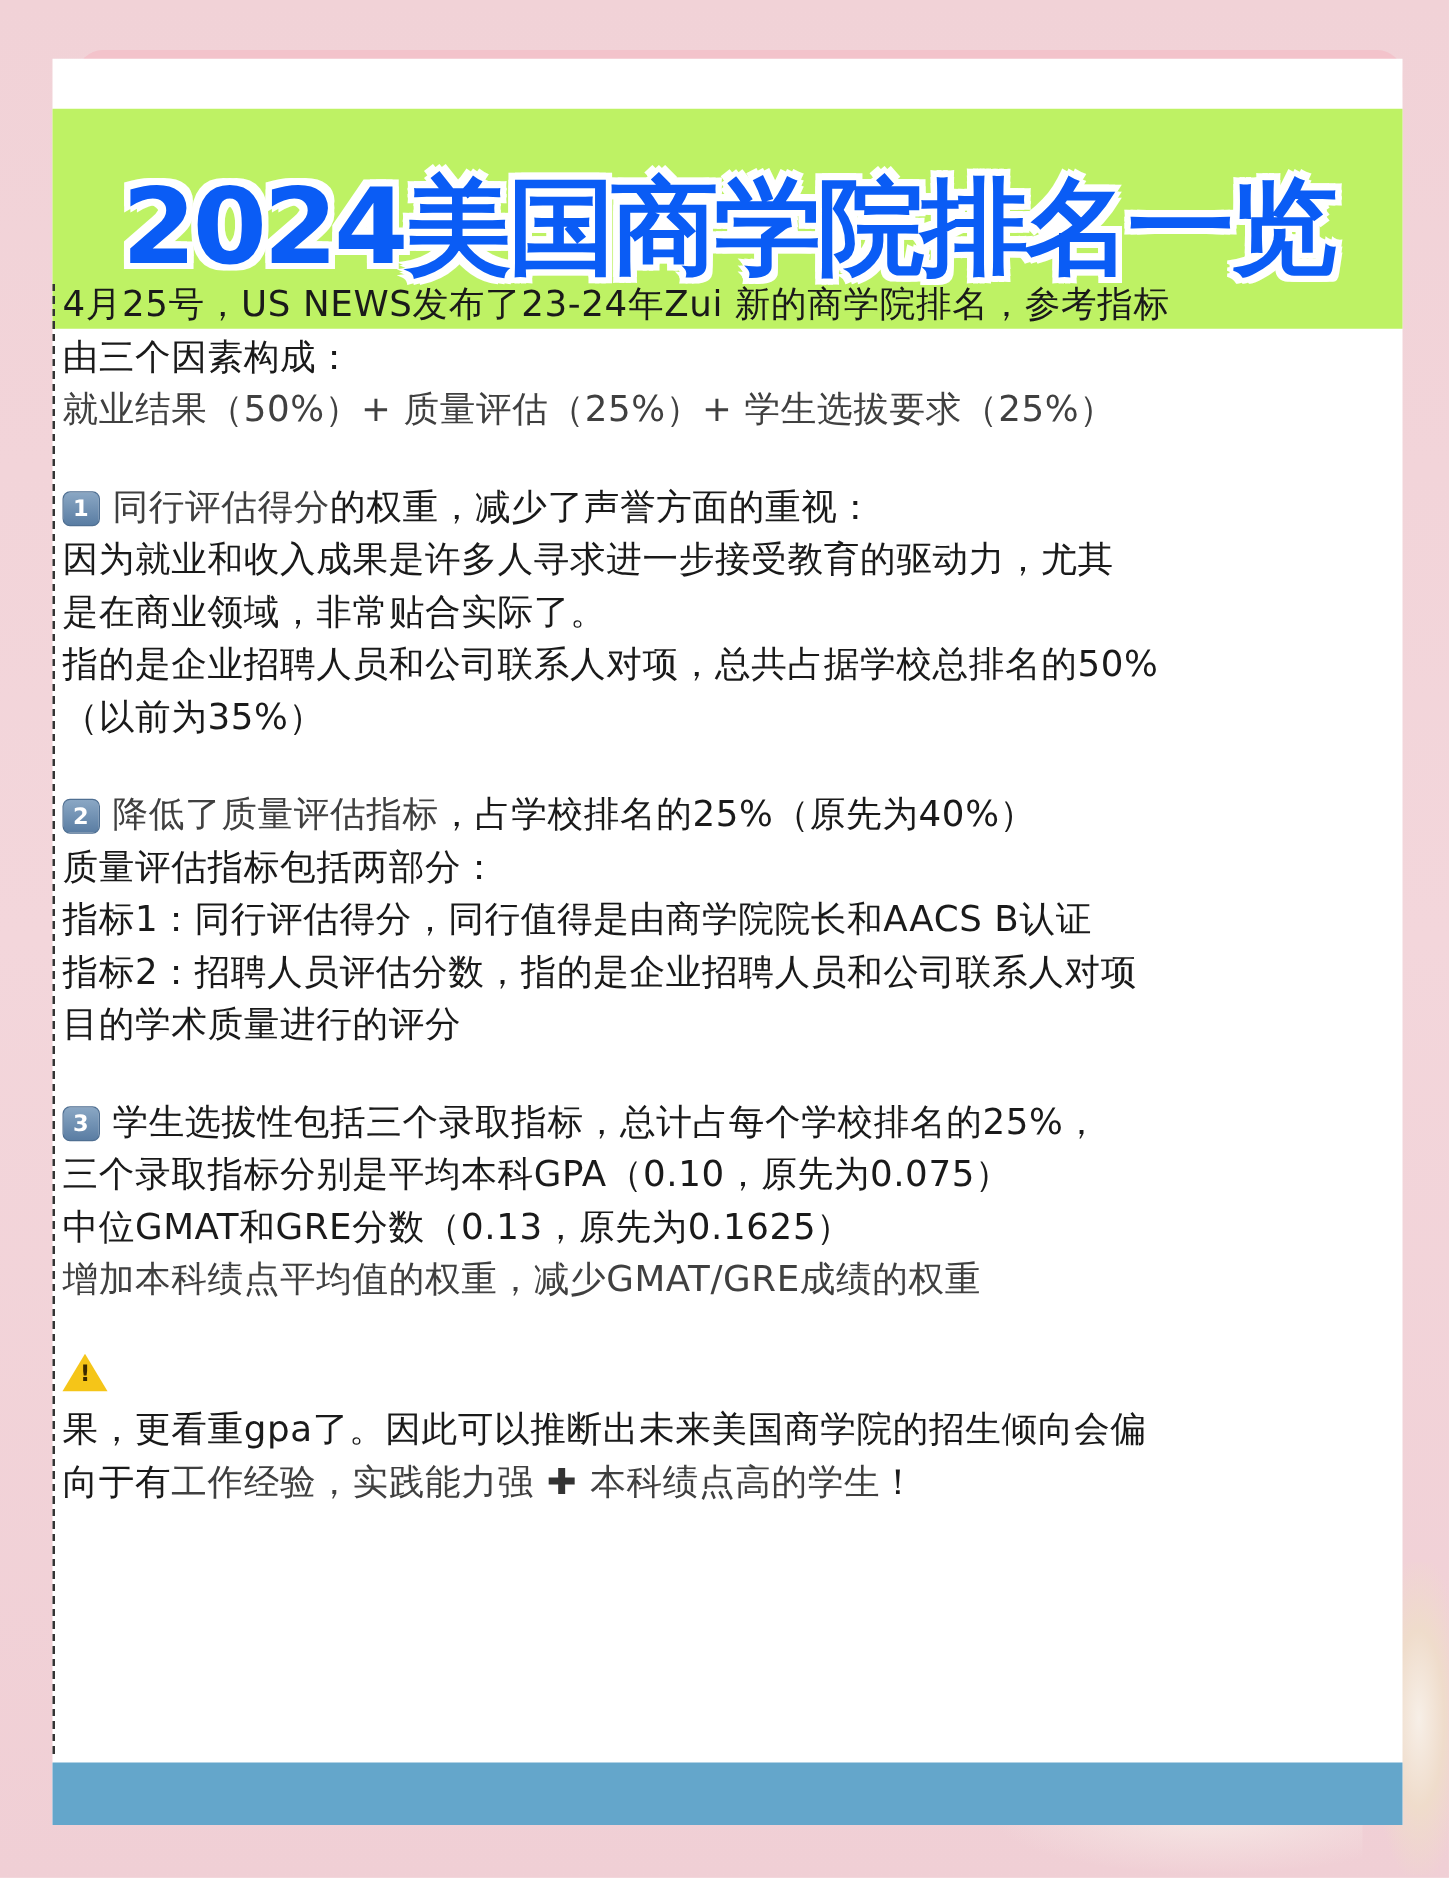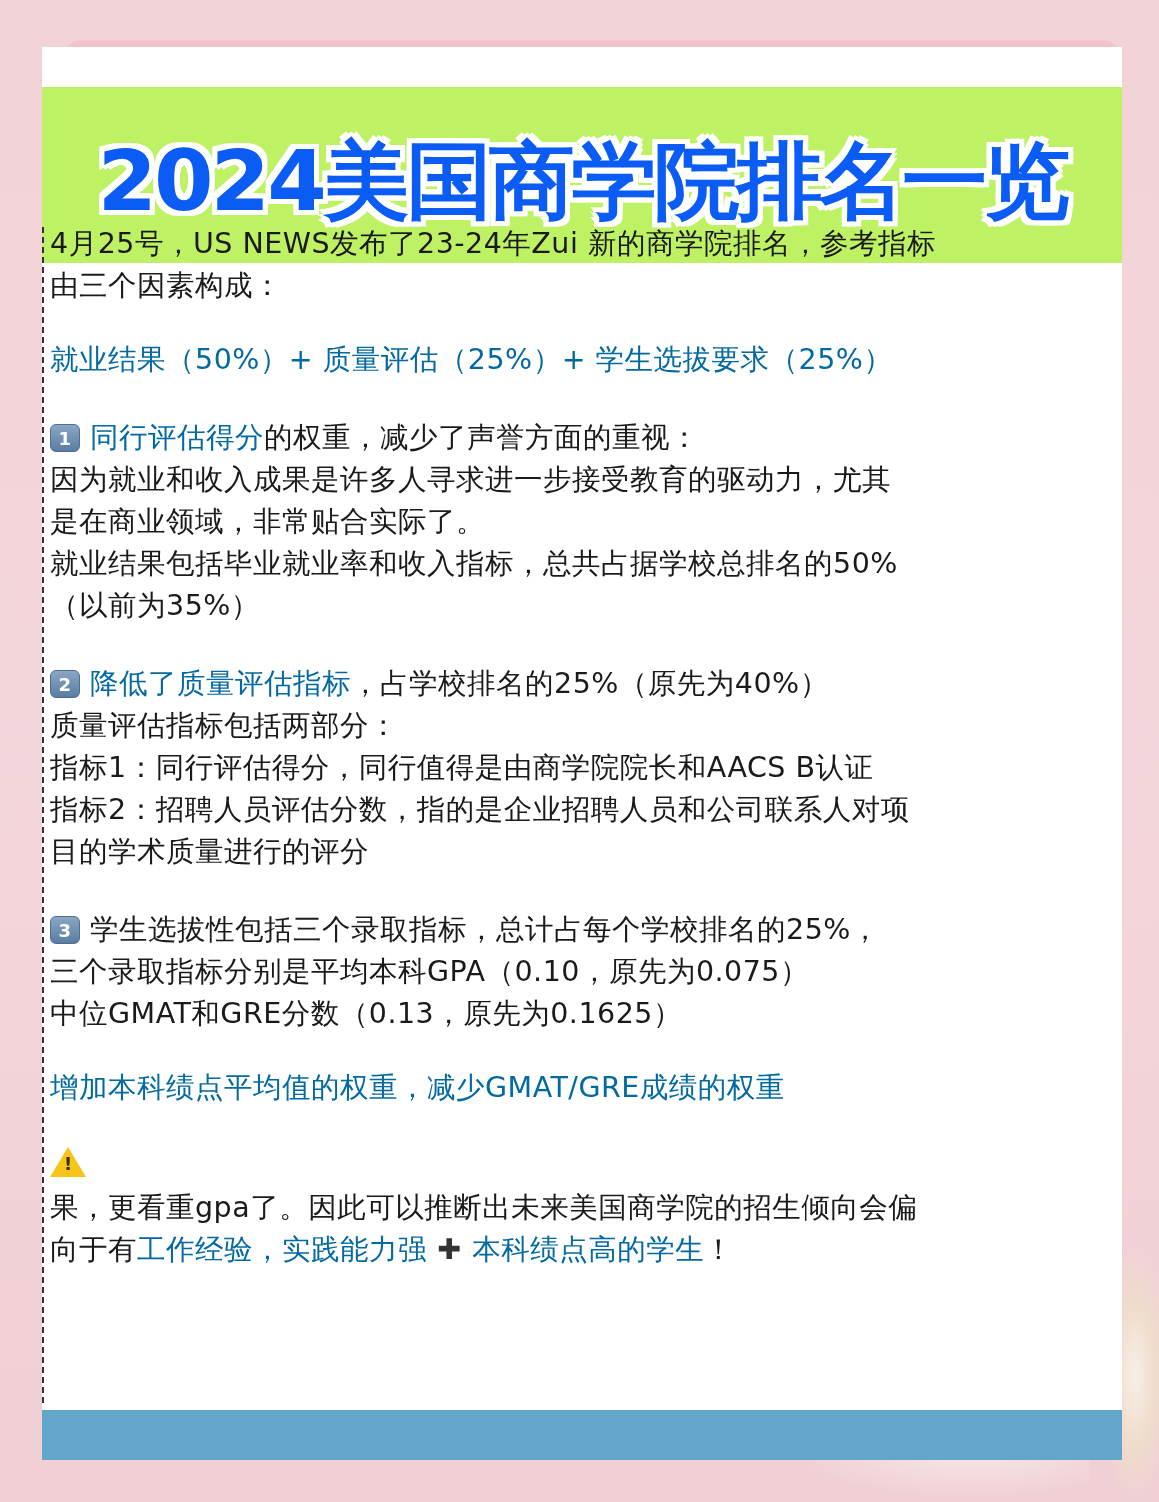--- a/index.html
+++ b/index.html
@@ -49,21 +49,21 @@
     .dash-edge {
       position: absolute; left: 0; top: 180px; width: 2px; height: 1180px;
       background: repeating-linear-gradient(180deg, #333 0 6px, transparent 6px 10px);
     }
     .body {
       position: absolute; left: 8px; top: 176px; width: 1070px;
       font-size: 28.5px; line-height: 42px; color: #1a1a1a;
       letter-spacing: 0.5px;
     }
     .line { white-space: nowrap; height: 42px; }
-    .red { color: #0369a1; margin-top: 32px; }
+    .red { color: #404040; }
     .gap { height: 36px; }
     .num-badge {
       display: inline-block; width: 30px; height: 28px; border-radius: 6px;
       background: linear-gradient(180deg, #8aa7c4 0%, #5a7da3 100%);
       color: #fff; font-weight: bold; font-size: 18px; line-height: 28px;
       text-align: center; vertical-align: 2px; margin-right: 10px;
       border: 1px solid #4f6f92;
     }
     .warn-icon {
       display: inline-block; width: 0; height: 0;
@@ -102,21 +102,21 @@
     <div class="line">由三个因素构成：</div>
     <div class="line red">就业结果（50%）+ 质量评估（25%）+ 学生选拔要求（25%）</div>
 
     <div class="gap"></div>
 
     <div class="line">
       <span class="num-badge">1</span><span class="red">同行评估得分</span><span>的权重，减少了声誉方面的重视：</span>
     </div>
     <div class="line">因为就业和收入成果是许多人寻求进一步接受教育的驱动力，尤其</div>
     <div class="line">是在商业领域，非常贴合实际了。</div>
-    <div class="line">就业结果包括毕业就业率和收入指标，总共占据学校总排名的50%</div>
+    <div class="line">指的是企业招聘人员和公司联系人对项，总共占据学校总排名的50%</div>
     <div class="line">（以前为35%）</div>
 
     <div class="gap"></div>
 
     <div class="line">
       <span class="num-badge">2</span><span class="red">降低了质量评估指标</span><span>，占学校排名的25%（原先为40%）</span>
     </div>
     <div class="line">质量评估指标包括两部分：</div>
     <div class="line">指标1：同行评估得分，同行值得是由商学院院长和AACS B认证</div>
     <div class="line">指标2：招聘人员评估分数，指的是企业招聘人员和公司联系人对项</div>

